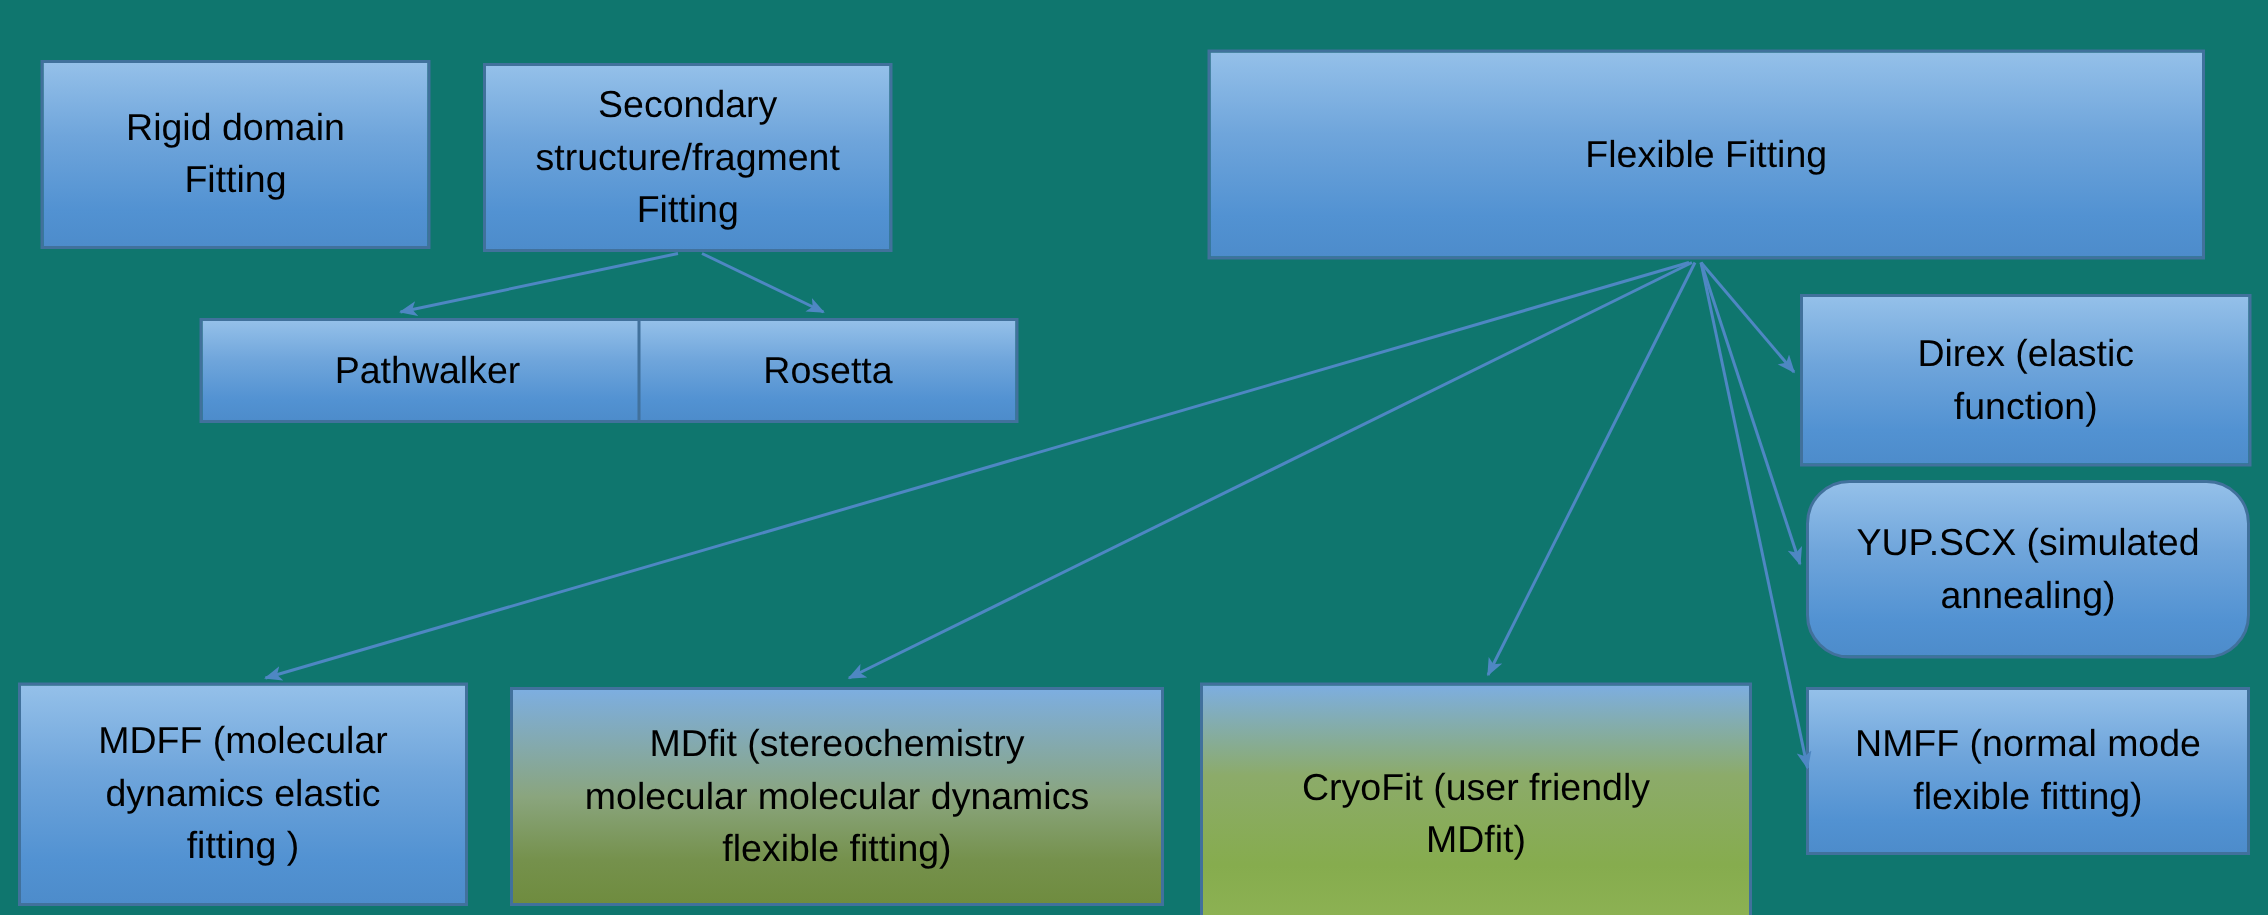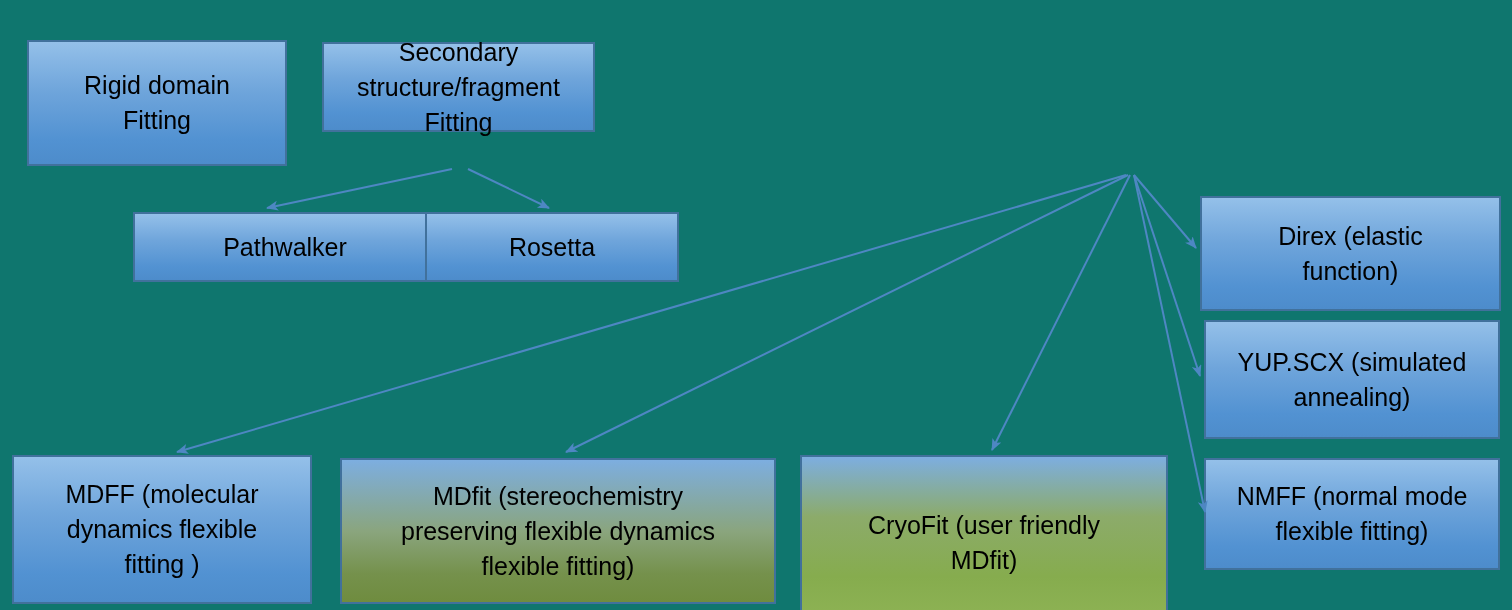--- a/index.html
+++ b/index.html
@@ -49,44 +49,45 @@
   }
 </style>
 </head>
 <body>
 
 <div class="canvas">
 
   <div class="box" style="left:27px; top:40px; width:260px; height:126px;">Rigid domain
 Fitting</div>
 
-  <div class="box" style="left:322px; top:42px; width:273px; height:90px;">Secondary
+  <div class="box" style="left:322px; top:42px; width:273px; height:126px;">Secondary
 structure/fragment
 Fitting</div>
 
+  <div class="box" style="left:805px; top:33px; width:665px; height:140px;">Flexible Fitting</div>
 
   <div class="box" style="left:133px; top:212px; width:304px; height:70px;">Pathwalker</div>
 
   <div class="box" style="left:425px; top:212px; width:254px; height:70px;">Rosetta</div>
 
   <div class="box" style="left:1200px; top:196px; width:301px; height:115px;">Direx (elastic
 function)</div>
 
-  <div class="box" style="left:1204px; top:320px; width:296px; height:119px;">YUP.SCX (simulated
+  <div class="box" style="left:1204px; top:320px; width:296px; height:119px;border-radius:29px;">YUP.SCX (simulated
 annealing)</div>
 
   <div class="box" style="left:1204px; top:458px; width:296px; height:112px;">NMFF (normal mode
 flexible fitting)</div>
 
   <div class="box" style="left:12px; top:455px; width:300px; height:149px;">MDFF (molecular
-dynamics flexible
+dynamics elastic
 fitting )</div>
 
   <div class="box green-dark" style="left:340px; top:458px; width:436px; height:146px;">MDfit (stereochemistry
-preserving flexible dynamics
+molecular molecular dynamics
 flexible fitting)</div>
 
   <div class="box green-bright" style="left:800px; top:455px; width:368px; height:175px;">CryoFit (user friendly
 MDfit)</div>
 
   <svg class="arrows" width="1512" height="610" viewBox="0 0 1512 610">
     <defs>
       <marker id="arrowhead" markerUnits="userSpaceOnUse" markerWidth="14" markerHeight="12" refX="11" refY="5" orient="auto">
         <path d="M0,0 L12,5 L0,10 L3,5 z" fill="#4E87C3"></path>
       </marker>

